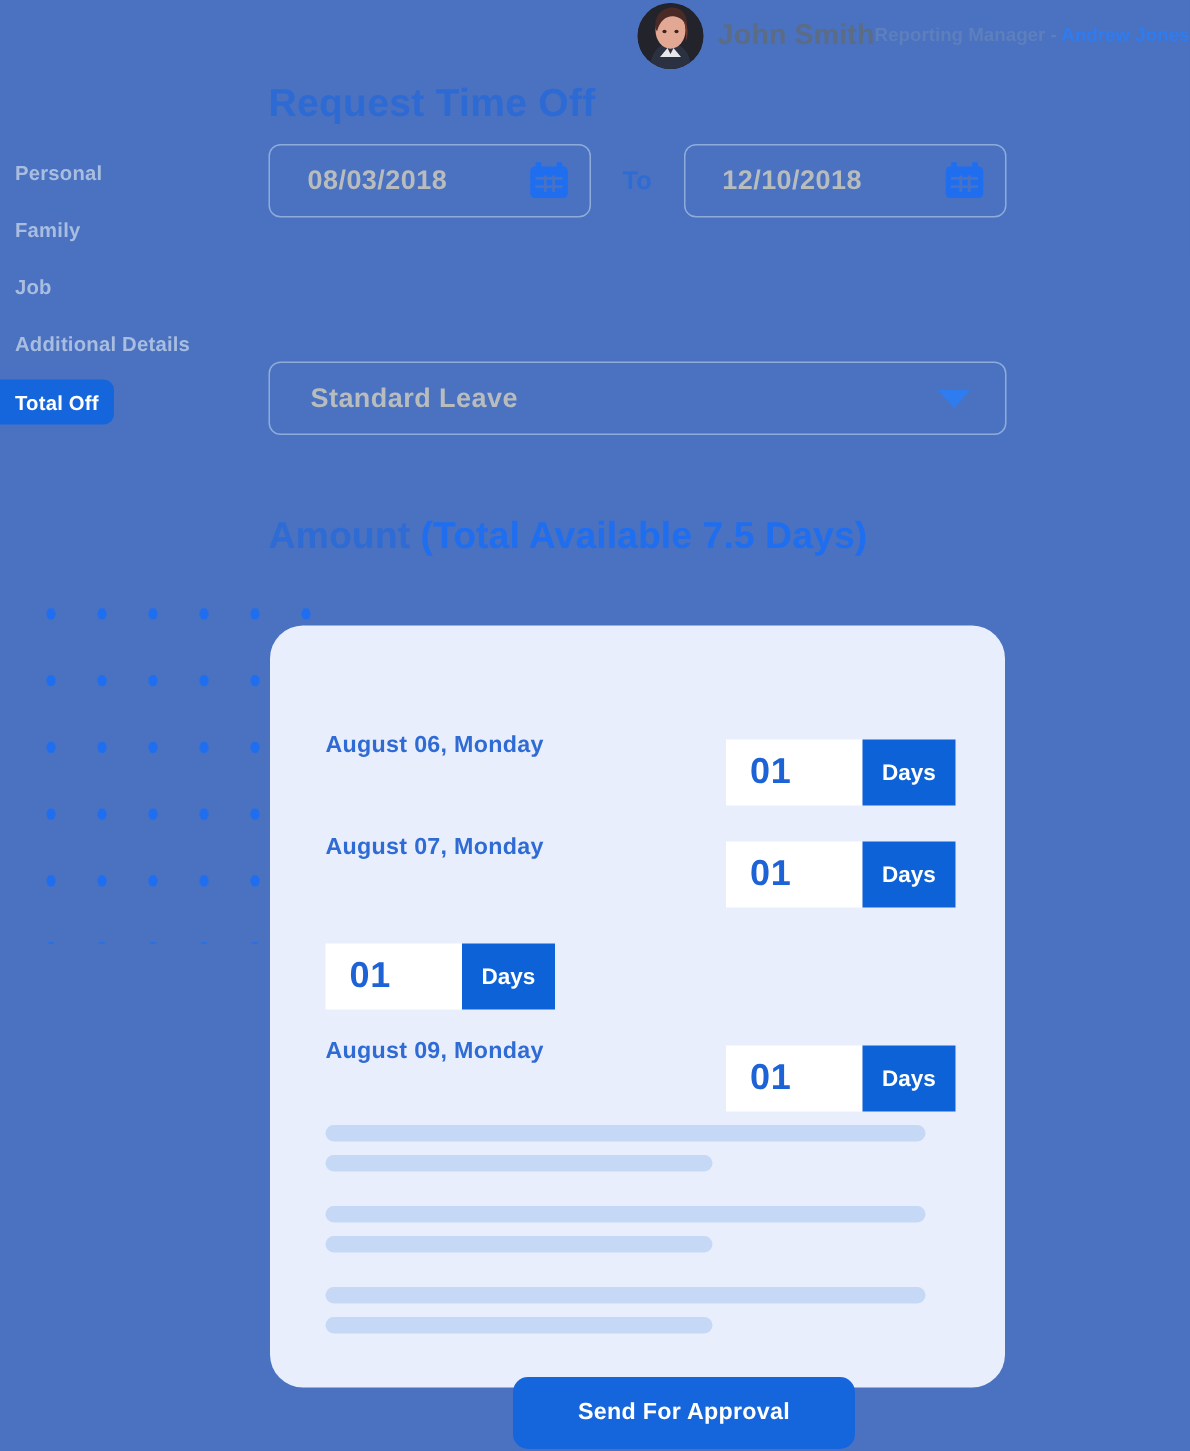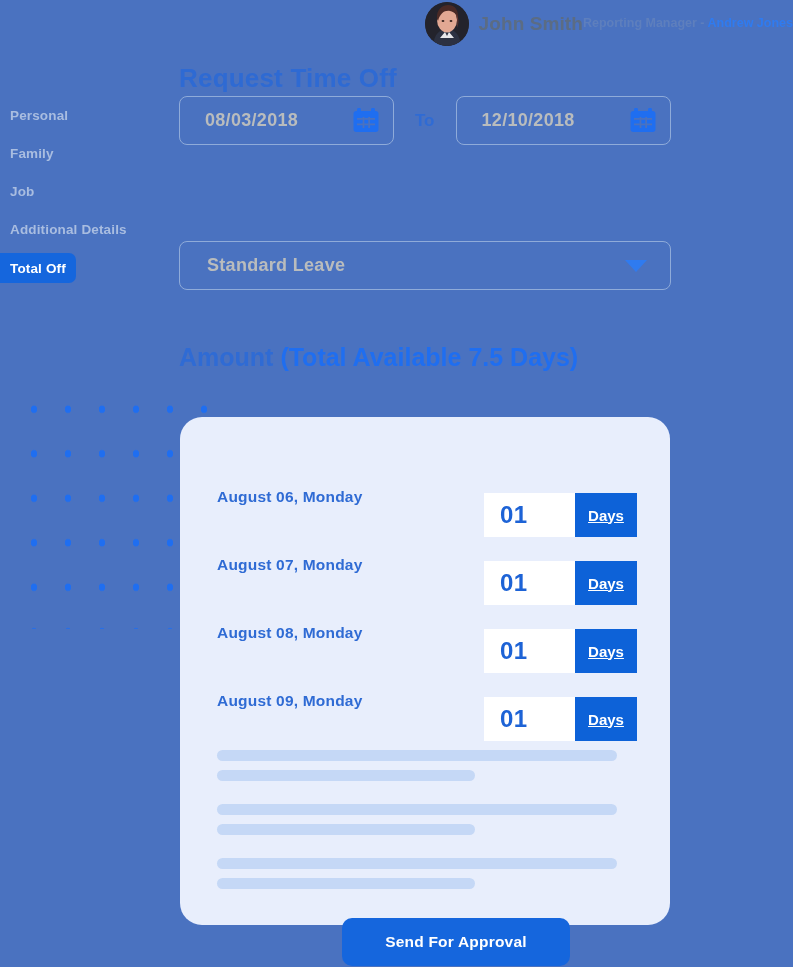--- a/index.html
+++ b/index.html
@@ -111,21 +111,21 @@
     position: absolute;
     left: 179px;
     top: 0;
     width: 614px;
     z-index: 3;
   }
 
   .page-title {
     position: absolute;
     left: 0px;
-    top: 46px;
+    top: 36px;
     font-size: 26px;
     font-weight: bold;
     color: #2e6ad3;
     letter-spacing: .2px;
   }
 
   
   .date-row {
     position: absolute;
     left: 0px;
@@ -247,21 +247,20 @@
   }
   .qty-days {
     width: 62px;
     background: #0d62d8;
     color: #ffffff;
     font-size: 15px;
     font-weight: bold;
     display: flex;
     align-items: center;
     justify-content: center;
-    text-decoration: underline;
   }
 
   
   .skeletons {
     position: absolute;
     left: 37px;
     top: 333px;
     width: 400px;
   }
   .sk-group { margin-bottom: 23px; }
@@ -407,21 +406,20 @@
 
       <div class="day-row">
         <span class="day-label">August 07, Monday</span>
         <div class="qty-group">
           <div class="qty-input">01</div>
           <div class="qty-days">Days</div>
         </div>
       </div>
 
       <div class="day-row">
-        <span class="day-label">August 08, Monday</span>
         <div class="qty-group">
           <div class="qty-input">01</div>
           <div class="qty-days">Days</div>
         </div>
       </div>
 
       <div class="day-row">
         <span class="day-label">August 09, Monday</span>
         <div class="qty-group">
           <div class="qty-input">01</div>

